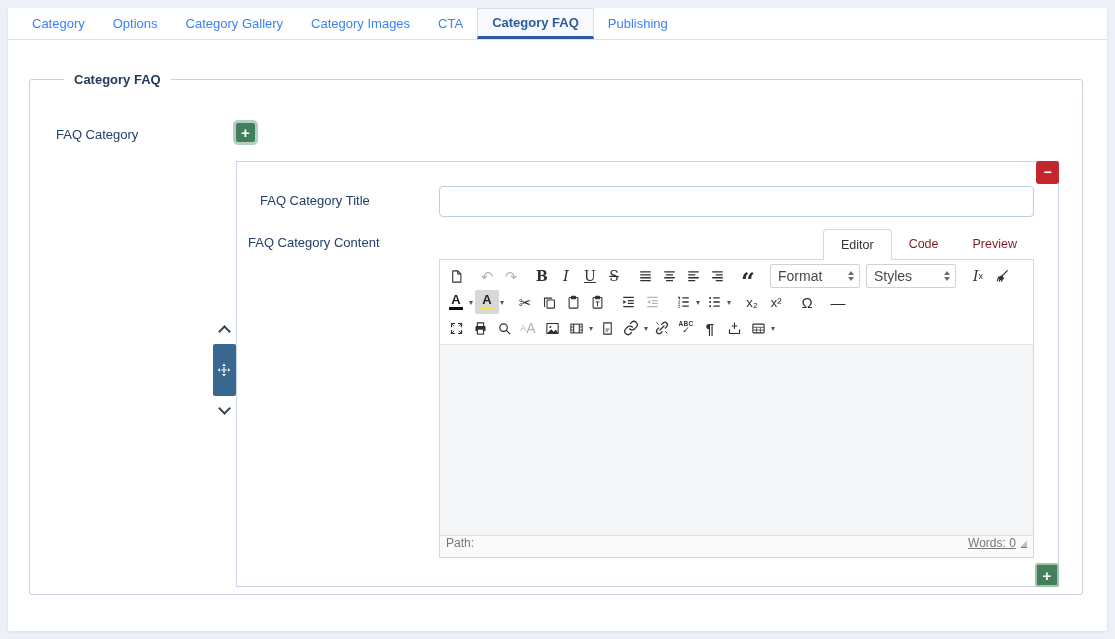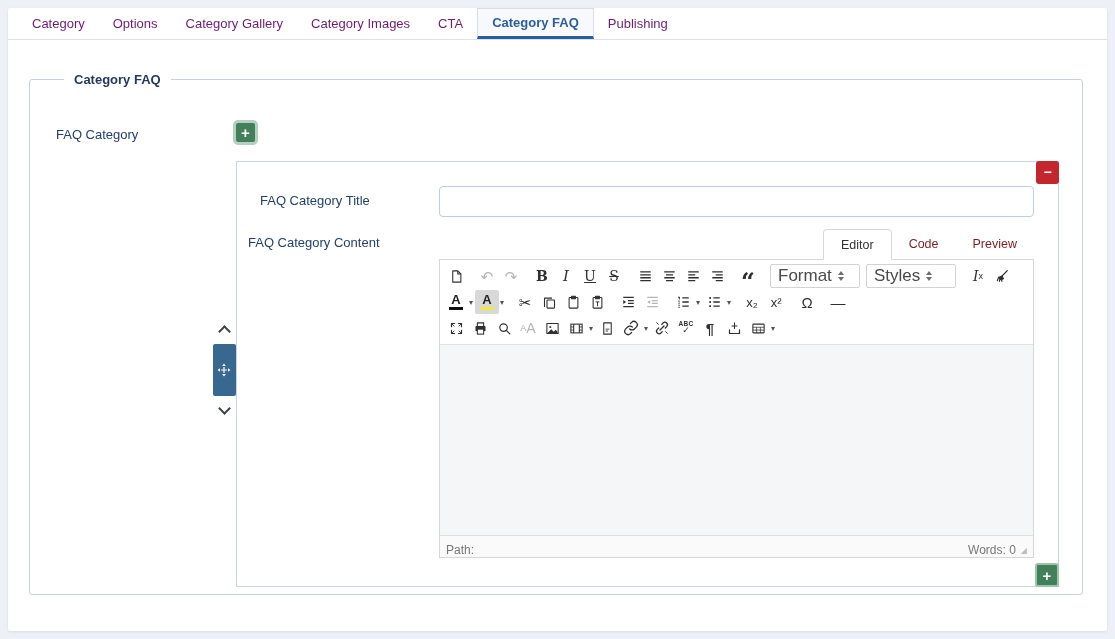--- a/index.html
+++ b/index.html
@@ -3,21 +3,21 @@
 <meta charset="utf-8">
 <style>
   * { margin:0; padding:0; box-sizing:border-box; }
   html,body { width:1115px; height:639px; overflow:hidden; background:#edf1f7;
               font-family:"Liberation Sans", sans-serif; }
   .card { position:relative; margin:8px; width:1099px; height:623px; background:#fff;
           border-radius:2px; box-shadow:0 1px 3px rgba(20,40,90,.10); }
 
   
   .tabbar { display:flex; height:32px; border-bottom:1px solid #dde1e6; padding-left:10px; }
-  .nav-tab { font-size:13px; line-height:31px; padding:0 14px; color:#701a75; cursor:pointer; white-space:nowrap; }
+  .nav-tab { font-size:13px; line-height:31px; padding:0 14px; color:#3b82f6; cursor:pointer; white-space:nowrap; }
   .nav-tab.active { font-weight:700; color:#2a5d9f; background:#f7f9fc;
                     border:1px solid #d9dee4; border-bottom:3px solid #2a5d9f; line-height:27px; }
 
   
   .fs { position:absolute; left:21px; top:64px; width:1054px; height:523px;
         border:1px solid #c6d1de; border-radius:3px; }
   .fs legend { margin-left:34px; padding:0 10px; font-size:13px; font-weight:700; color:#233a5c; }
   .lbl { font-size:13px; color:#24406b; }
   .faq-label { position:absolute; left:26px; top:40px; }
 
@@ -62,45 +62,45 @@
           cursor:pointer; color:#2f2f2f; border-radius:2px; }
   .tbtn.dis { color:#b4b4b4; }
   .glyph { font-size:15px; line-height:1; }
   .serif { font-family:"DejaVu Serif", serif; font-weight:700; font-size:14px; }
   .it { font-style:italic; font-weight:400; font-size:15px; }
   .un { text-decoration:underline; font-weight:400; font-size:14px; }
   .st { text-decoration:line-through; font-weight:400; font-size:14px; }
   .quote { font-family:"DejaVu Serif", serif; font-weight:700; font-size:24px; line-height:6px; padding-top:12px; }
   .caret { font-size:8px; color:#555; margin:0 2px 0 1px; cursor:pointer; }
   .tsel { height:24px; border:1px solid #d2d2d2; border-radius:2px; background:#fff;
-          display:flex; align-items:center; padding:0 5px 0 7px;
-          font-size:17px; color:#4a4a4a; margin:0 3px; cursor:pointer; }
+          display:flex; align-items:center; justify-content:space-between; padding:0 5px 0 7px;
+          font-size:14px; color:#4a4a4a; margin:0 3px; cursor:pointer; }
   .updown { display:flex; flex-direction:column; gap:2px; margin-left:6px; }
   .tri-up { width:0; height:0; border-left:3.5px solid transparent; border-right:3.5px solid transparent;
             border-bottom:4px solid #6e6e6e; }
   .tri-dn { width:0; height:0; border-left:3.5px solid transparent; border-right:3.5px solid transparent;
             border-top:4px solid #6e6e6e; }
   .colorbtn { width:24px; height:24px; display:flex; flex-direction:column; align-items:center;
               justify-content:center; cursor:pointer; border-radius:2px; }
   .colorbtn .A { font-weight:700; font-size:13px; line-height:12px; color:#222; }
   .colorbtn .bar { width:14px; height:3px; margin-top:1px; }
   .colorbtn.back { background:#d8d8d8; }
   .subsup { font-size:13px; color:#2f2f2f; }
   .abc { display:flex; flex-direction:column; align-items:center; line-height:1; }
   .abc .a { font-size:6.5px; font-weight:700; letter-spacing:.3px; }
   .abc .c { font-size:9px; margin-top:-1px; }
   .ivx i { font-family:"DejaVu Serif", serif; font-size:14px; }
   .ivx sub { font-size:9px; }
   .fprev .sm { font-size:9px; vertical-align:top; }
   .fprev .bg { font-size:14px; }
   .edit-area { height:190px; background:#f5f6f7; cursor:text; }
   .statusbar { height:22px; background:#fafafa; border-top:1px solid #dfdfdf;
-               display:flex; align-items:flex-end; justify-content:space-between; padding:0 6px;
+               display:flex; align-items:flex-start; justify-content:space-between; padding:0 6px;
                font-size:12px; color:#777; }
-  .words-wrap { display:flex; align-items:center; gap:5px; }
+  .words-wrap { display:flex; align-items:center; gap:5px;text-decoration:underline; }
   .grip { font-size:8px; color:#bdbdbd; cursor:se-resize; }
   svg.svgi { display:block; }
 </style>
 </head>
 <body>
 
 <div class="card">
 
   <div class="tabbar">
     <div class="nav-tab">Category</div>

